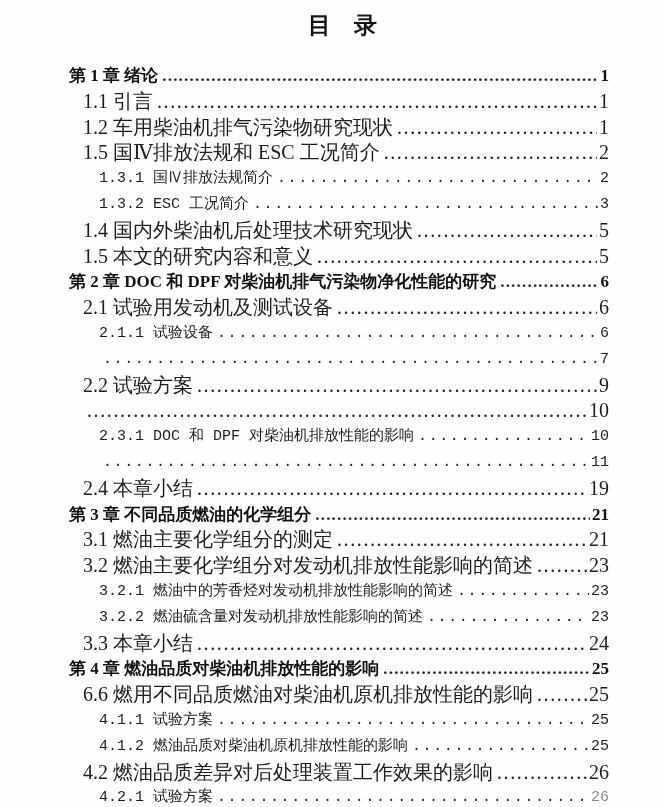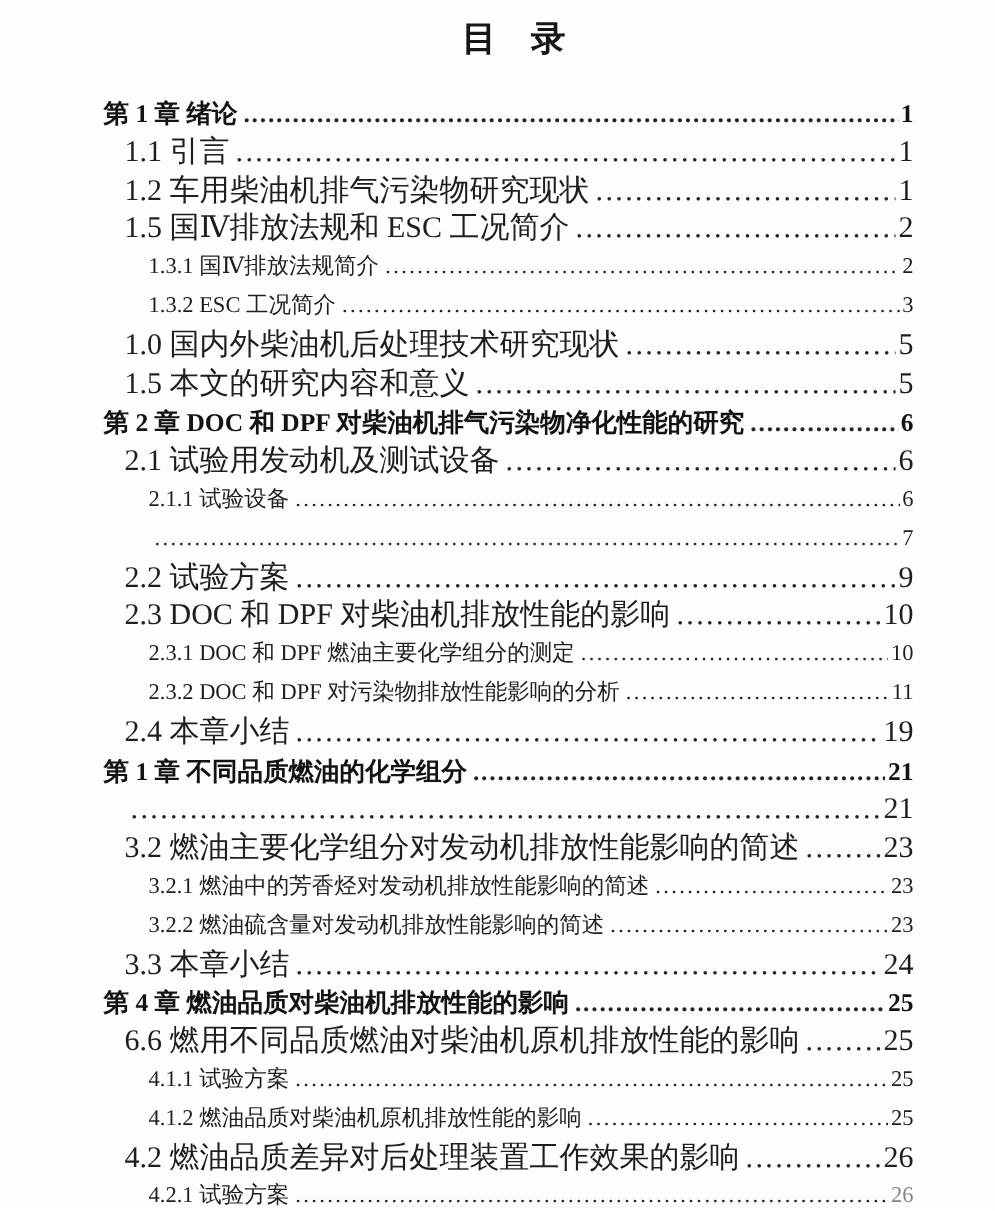--- a/index.html
+++ b/index.html
@@ -60,20 +60,21 @@
     font-weight: bold;
     letter-spacing: 1.2px;
   }
   .lvl2 {
     font-size: 20px;
     padding-left: 14px;
   }
   .lvl3 {
     font-size: 15px;
     padding-left: 30px;
+    font-family: Liberation Mono, monospace;
   }
   
   .toc .row:last-child .pagenum {
     opacity: 0.55;
   }
 </style>
 </head>
 <body>
 
 <div class="page">
@@ -103,21 +104,21 @@
         <span class="label">1.3.1 国Ⅳ排放法规简介</span>
         <span class="dots">........................................................................................................................................................................................................</span>
         <span class="pagenum">2</span>
       </div>
       <div class="row lvl3">
         <span class="label">1.3.2 ESC 工况简介</span>
         <span class="dots">........................................................................................................................................................................................................</span>
         <span class="pagenum">3</span>
       </div>
       <div class="row lvl2">
-        <span class="label">1.0 国内外柴油机后处理技术研究现状</span>
+        <span class="label">1.4 国内外柴油机后处理技术研究现状</span>
         <span class="dots">........................................................................................................................................................................................................</span>
         <span class="pagenum">5</span>
       </div>
       <div class="row lvl2">
         <span class="label">1.5 本文的研究内容和意义</span>
         <span class="dots">........................................................................................................................................................................................................</span>
         <span class="pagenum">5</span>
       </div>
       <div class="row lvl1">
         <span class="label">第 2 章  DOC 和 DPF 对柴油机排气污染物净化性能的研究</span>
@@ -137,45 +138,44 @@
       <div class="row lvl3">
         <span class="dots">........................................................................................................................................................................................................</span>
         <span class="pagenum">7</span>
       </div>
       <div class="row lvl2">
         <span class="label">2.2 试验方案</span>
         <span class="dots">........................................................................................................................................................................................................</span>
         <span class="pagenum">9</span>
       </div>
       <div class="row lvl2">
-        <span class="label">2.3 DOC 和 DPF 对柴油机排放性能的影响</span>
         <span class="dots">........................................................................................................................................................................................................</span>
         <span class="pagenum">10</span>
       </div>
       <div class="row lvl3">
-        <span class="label">2.3.1 DOC 和 DPF 燃油主要化学组分的测定</span>
+        <span class="label">2.3.1 DOC 和 DPF 对柴油机排放性能的影响</span>
         <span class="dots">........................................................................................................................................................................................................</span>
         <span class="pagenum">10</span>
       </div>
       <div class="row lvl3">
-        <span class="label">2.3.2 DOC 和 DPF 对污染物排放性能影响的分析</span>
         <span class="dots">........................................................................................................................................................................................................</span>
         <span class="pagenum">11</span>
       </div>
       <div class="row lvl2">
         <span class="label">2.4 本章小结</span>
         <span class="dots">........................................................................................................................................................................................................</span>
         <span class="pagenum">19</span>
       </div>
       <div class="row lvl1">
-        <span class="label">第 1 章  不同品质燃油的化学组分</span>
+        <span class="label">第 3 章  不同品质燃油的化学组分</span>
         <span class="dots">........................................................................................................................................................................................................</span>
         <span class="pagenum">21</span>
       </div>
       <div class="row lvl2">
+        <span class="label">3.1 燃油主要化学组分的测定</span>
         <span class="dots">........................................................................................................................................................................................................</span>
         <span class="pagenum">21</span>
       </div>
       <div class="row lvl2">
         <span class="label">3.2 燃油主要化学组分对发动机排放性能影响的简述</span>
         <span class="dots">........................................................................................................................................................................................................</span>
         <span class="pagenum">23</span>
       </div>
       <div class="row lvl3">
         <span class="label">3.2.1 燃油中的芳香烃对发动机排放性能影响的简述</span>

